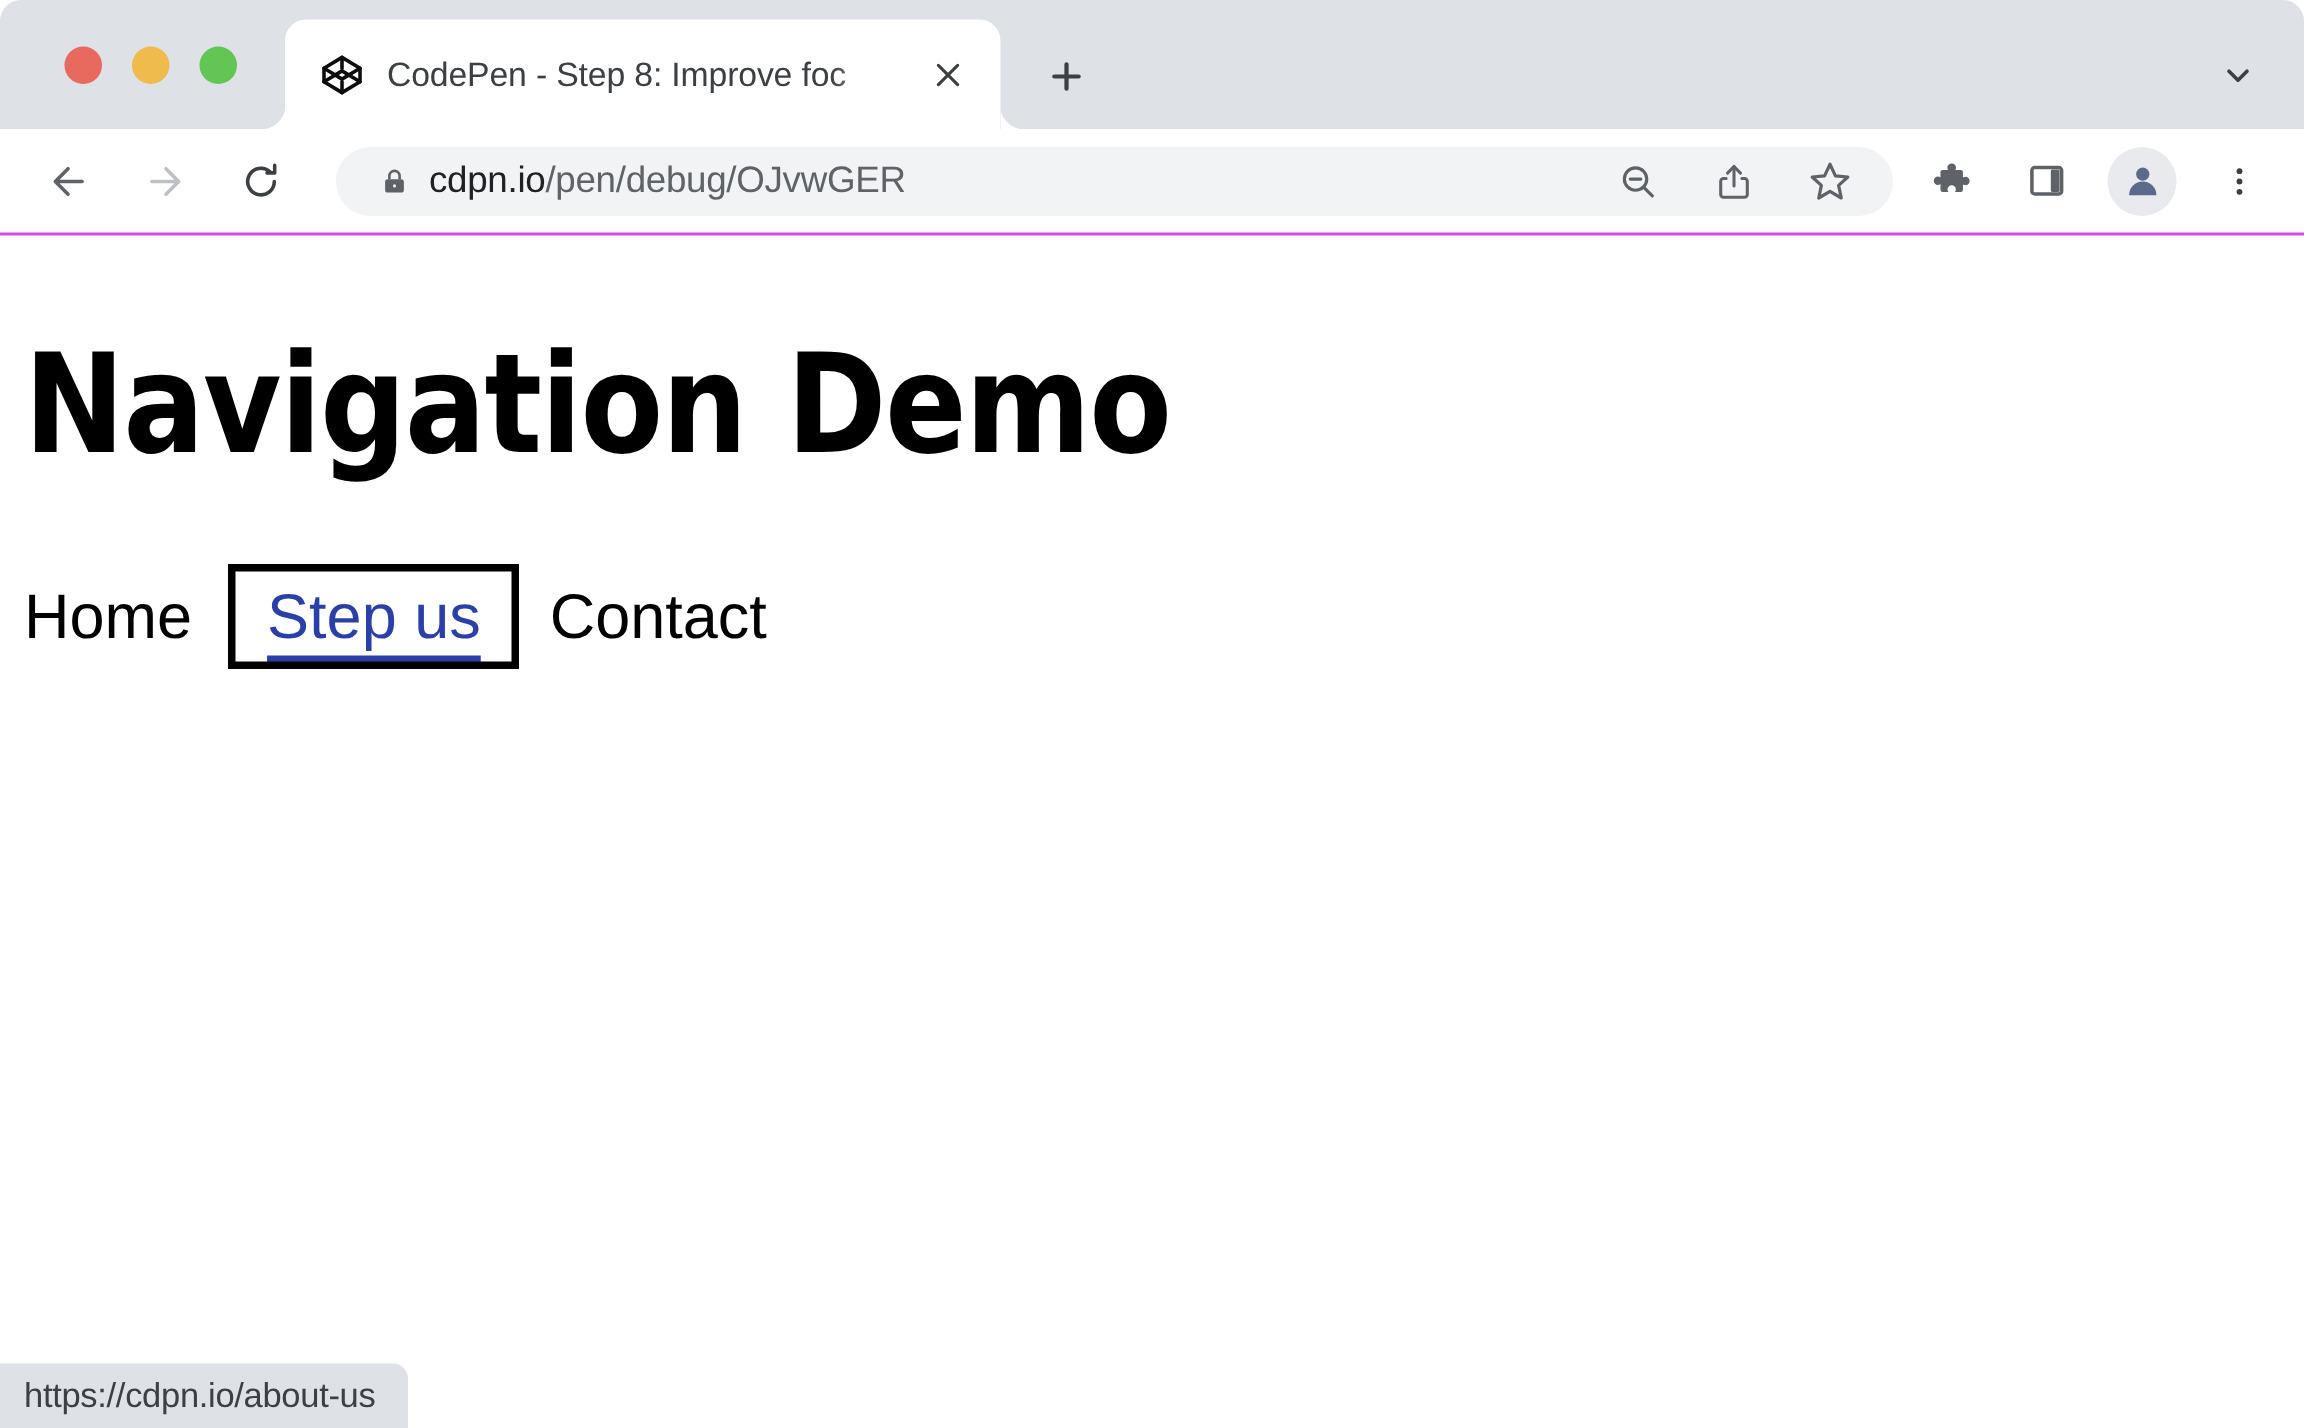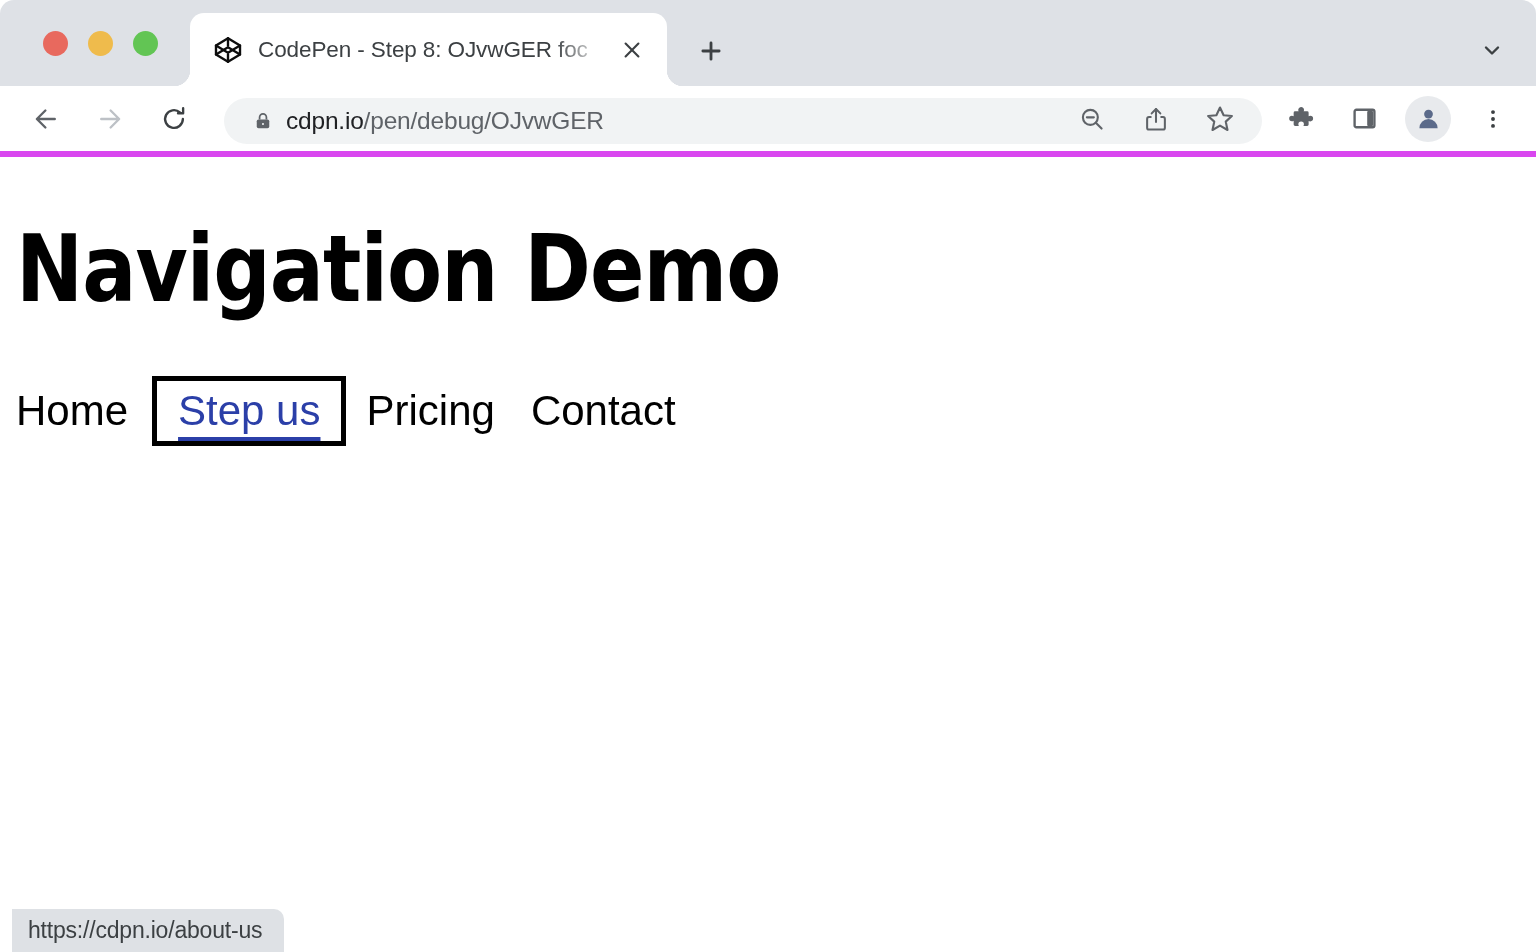--- a/index.html
+++ b/index.html
@@ -140,21 +140,21 @@
   }
 
   
   .toolbar {
     position: absolute;
     left: 0;
     top: 86px;
     width: 1536px;
     height: 71px;
     background: #ffffff;
-    border-bottom: 6px solid #d946ef;
+    border-bottom: 2px solid #d946ef;
   }
 
   .nav-button {
     position: absolute;
     top: 50%;
     transform: translateY(-50%);
     width: 48px;
     height: 48px;
     display: flex;
     align-items: center;
@@ -301,21 +301,20 @@
     height: 43px;
     padding: 0 22px 0 16px;
     background: #dee1e5;
     border-top-right-radius: 10px;
     display: flex;
     align-items: center;
     font-size: 23px;
     color: #3c4043;
     letter-spacing: -0.2px;
     white-space: nowrap;
-    margin-left: 12px;
   }
 </style>
 </head>
 <body>
 
 <div class="browser-window">
 
   <div class="tab-strip">
 
     <div class="traffic-lights">
@@ -329,21 +328,21 @@
         <svg width="30" height="30" viewBox="0 0 24 24" aria-hidden="true">
           <g fill="none" stroke="#0d0d0d" stroke-width="1.9" stroke-linejoin="round" stroke-linecap="round">
             <path d="M12 2.6 L21.6 8.4 L21.6 15.6 L12 21.4 L2.4 15.6 L2.4 8.4 Z"></path>
             <path d="M12 2.6 L12 8.4"></path>
             <path d="M12 15.6 L12 21.4"></path>
             <path d="M2.4 8.4 L12 14.2 L21.6 8.4"></path>
             <path d="M2.4 15.6 L12 9.8 L21.6 15.6"></path>
           </g>
         </svg>
       </span>
-      <span class="tab-title">CodePen - Step 8: OJvwGER foc</span>
+      <span class="tab-title">CodePen - Step 8: Improve foc</span>
       <span class="tab-close">
         <svg width="22" height="22" viewBox="0 0 24 24" aria-hidden="true">
           <path d="M5 5 L19 19 M19 5 L5 19" stroke="#3c4043" stroke-width="2.3" stroke-linecap="round"></path>
         </svg>
       </span>
     </div>
 
     <div class="new-tab-button">
       <svg width="26" height="26" viewBox="0 0 24 24" aria-hidden="true">
         <path d="M12 4.5 L12 19.5 M4.5 12 L19.5 12" stroke="#3c4043" stroke-width="2.6" stroke-linecap="round"></path>
@@ -440,20 +439,19 @@
     </div>
   </div>
 
   <div class="page-content">
 
     <h1 class="page-heading">Navigation Demo</h1>
 
     <nav class="site-nav">
       <a class="nav-link" href="#">Home</a>
       <a class="nav-link is-focused" href="#">Step us</a>
-      <a class="nav-link" href="#">Pricing</a>
       <a class="nav-link" href="#">Contact</a>
     </nav>
 
     <div class="status-bubble">https://cdpn.io/about-us</div>
   </div>
 
 </div>
 
 </body></html>

